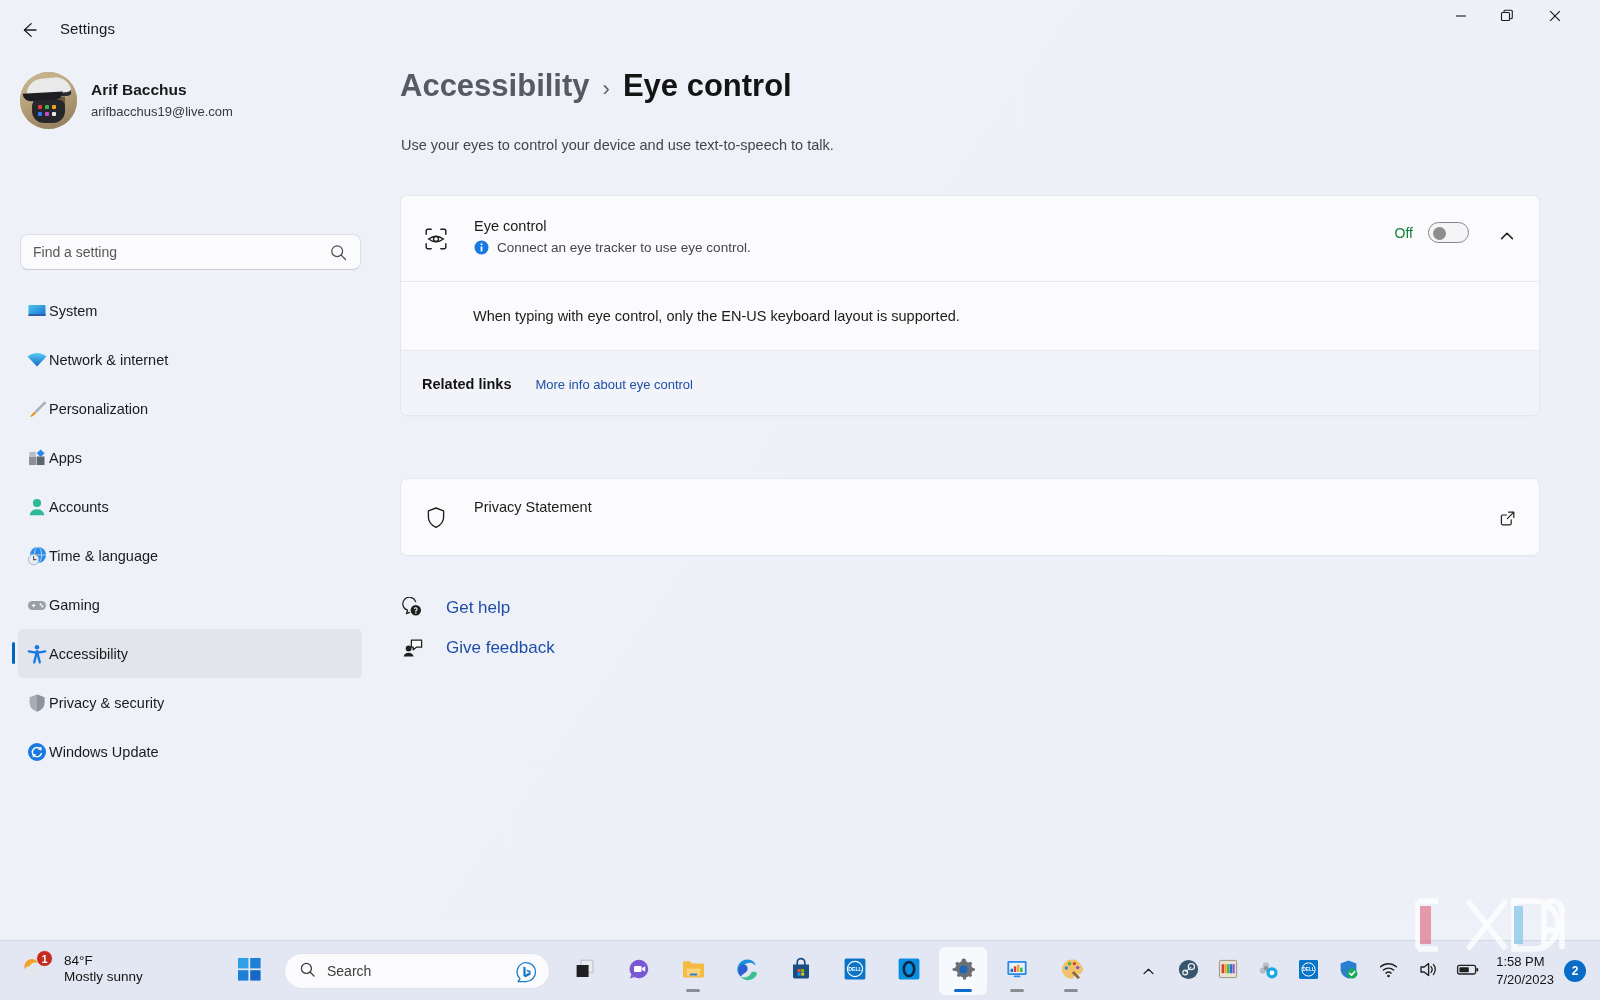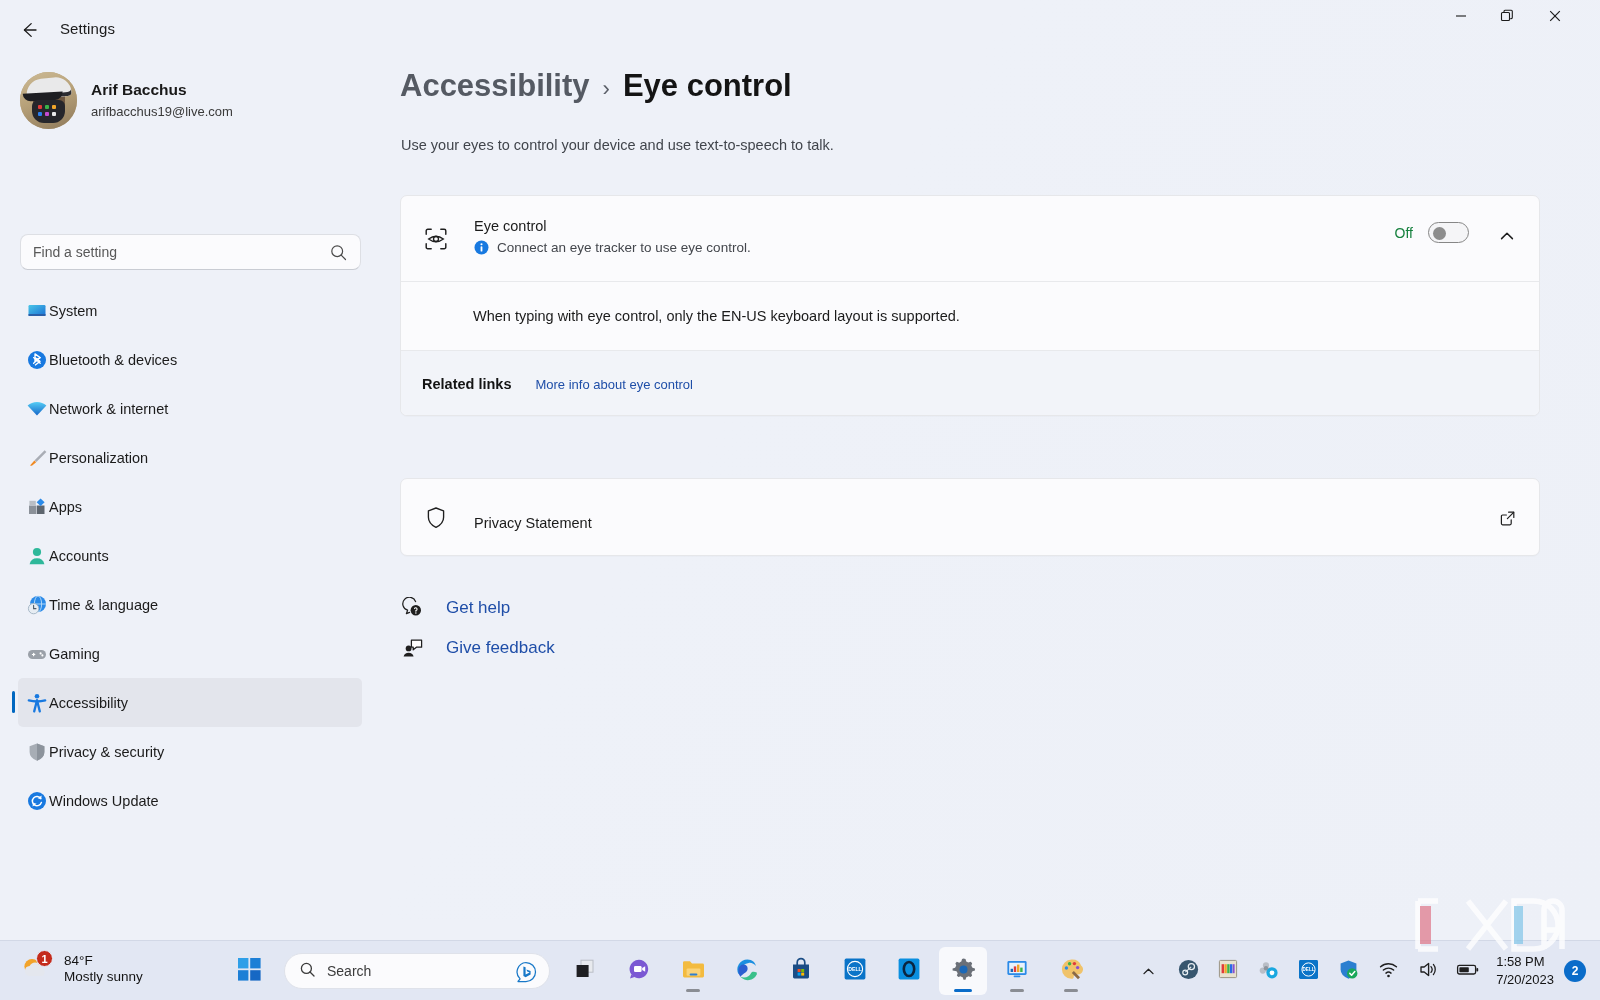--- a/index.html
+++ b/index.html
@@ -155,21 +155,21 @@
   .card-divider { height:1px; background:#e8e9ec; margin:0; }
   #eye-note { height:68px; display:flex; align-items:center; padding-left:72px;
     font-size:14.5px; color:#1b1b1b; }
   #related-strip { height:66px; background:#f2f4f9; display:flex; align-items:center;
     padding-left:21px; gap:24px; }
   #related-label { font-size:14.5px; font-weight:700; color:#141414; }
   #related-link { font-size:13px; color:#1f4ea8; cursor:default; }
 
   #card-privacy { top:420px; height:78px; }
   #privacy-icon { position:absolute; left:22px; top:26px; }
-  #privacy-title { position:absolute; left:73px; top:20px; font-size:14.5px; color:#1b1b1b;margin-top:16px; }
+  #privacy-title { position:absolute; left:73px; top:20px; font-size:14.5px; color:#1b1b1b; }
   #privacy-sub { position:absolute; left:73px; top:42px; font-size:13.5px; color:#43464c; }
   #extlink-btn { position:absolute; right:16px; top:23px; width:32px; height:32px;
     display:flex; align-items:center; justify-content:center; cursor:default; }
 
   #footer-links { position:absolute; left:10px; top:530px; }
   .footer-link { display:flex; align-items:center; gap:20px; height:40px; padding-left:10px; cursor:default; }
   .footer-link .fl-ico { width:26px; display:flex; align-items:center; justify-content:center; }
   .footer-link .fl-text { font-size:17px; color:#1f4ea8; }
 
   
@@ -295,31 +295,20 @@
                   <stop offset="1" stop-color="#1a6fd4"></stop>
                 </linearGradient>
               </defs>
             <rect x="2.5" y="5" width="17" height="11" rx="1.2" fill="url(#gsys)"></rect>
             <rect x="2.5" y="14" width="17" height="2" fill="#2a5fa8"></rect>
           </svg>
         </span>
         <span class="nav-label">System</span>
       </div>
 
-      <div class="nav-item">
-        <span class="nav-ico">
-          <svg width="22" height="22" viewBox="0 0 22 22">
-            <circle cx="11" cy="11" r="9" fill="#1879e0"></circle>
-            <path d="M9 7.2 L14 11 L9 14.8 V7.2 Z M9 11 L14 14.8 L9 18.6" fill="none" stroke="#fff" stroke-width="1.35" stroke-linejoin="round" transform="translate(0,-2.4)"></path>
-            <path d="M7.6 8.6 L14.2 14.2" stroke="#fff" stroke-width="1.35" stroke-linecap="round"></path>
-            <path d="M7.6 14.2 L14.2 8.6" stroke="#fff" stroke-width="1.35" stroke-linecap="round"></path>
-          </svg>
-        </span>
-        <span class="nav-label">Bluetooth &amp; devices</span>
-      </div>
 
       <div class="nav-item">
         <span class="nav-ico">
           <svg width="22" height="22" viewBox="0 0 22 22">
             <defs>
                 <linearGradient id="gwifi" x1="0" y1="0" x2="0" y2="1">
               <stop offset="0" stop-color="#55cdf5"></stop>
                   <stop offset="1" stop-color="#1566c8"></stop>
                 </linearGradient>
               </defs>

